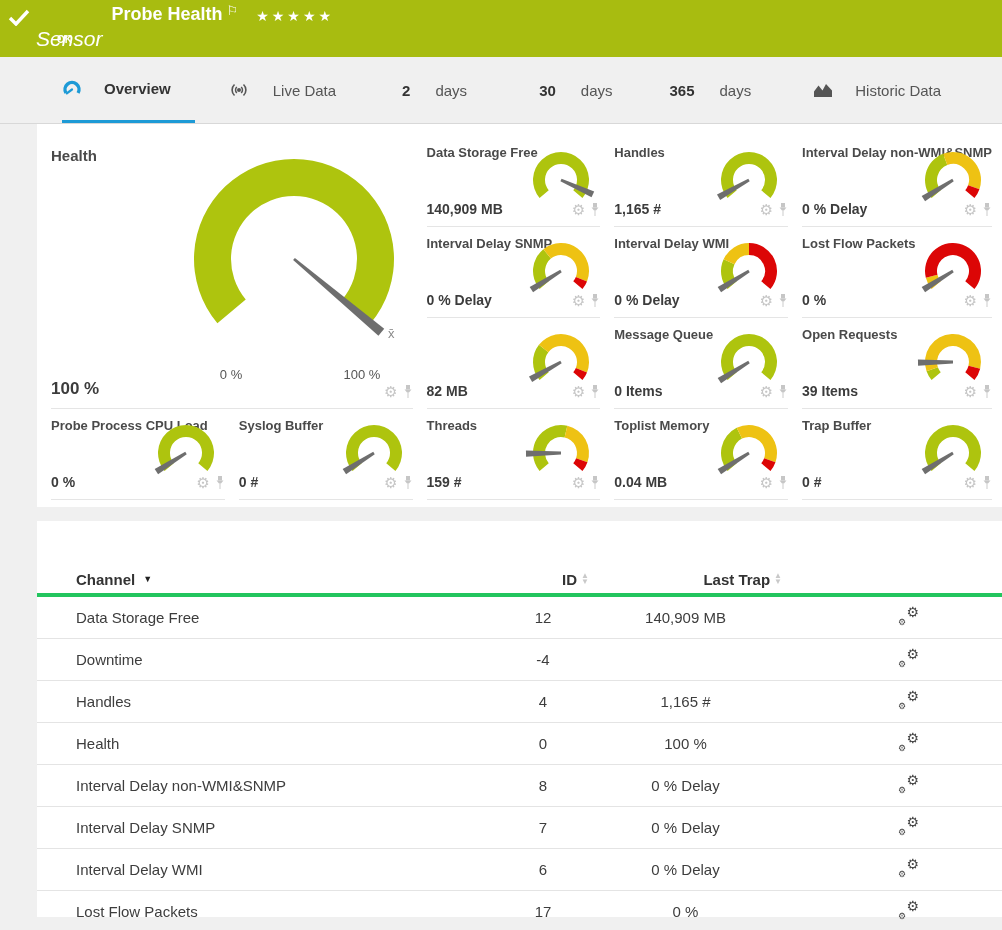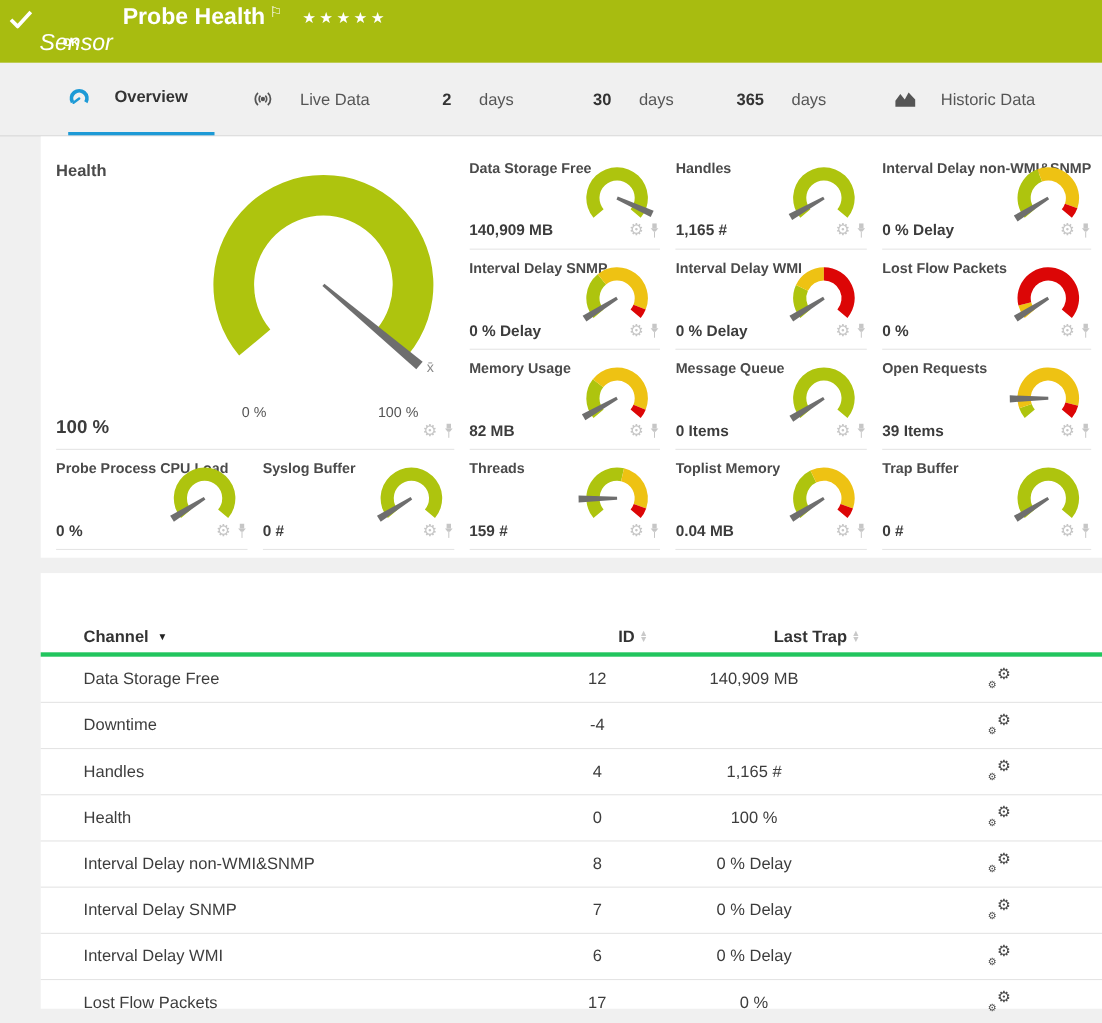--- a/index.html
+++ b/index.html
@@ -7,21 +7,21 @@
     width:1002px;height:930px;overflow:hidden;
     background:#f0f0f0;
     font-family:"Liberation Sans", sans-serif;
     -webkit-font-smoothing:antialiased;
   }
   
   .green-bar{height:57px;background:#a8bc10;position:relative;color:#fff;}
   .check-icon{position:absolute;left:8px;top:9px;}
   .title-row{position:absolute;left:36px;top:4px;display:flex;align-items:flex-start;white-space:nowrap;}
   .sensor-type{font-style:italic;font-size:21px;margin-right:9px;margin-top:23px;}
-  .sensor-title{font-weight:bold;font-size:21px;}
+  .sensor-title{font-weight:bold;font-size:18px;}
   .flag{font-size:13px;margin-left:4px;line-height:14px;}
   .stars{margin-left:18px;font-size:14px;letter-spacing:3px;margin-top:4px;}
   .status-ok{position:absolute;left:57px;top:34px;font-weight:bold;font-size:10px;text-align:center;}
 
   
   .tabs{height:67px;border-bottom:1px solid #d8d8d8;display:flex;align-items:stretch;
         background:#f0f0f0;padding-left:62px;box-sizing:border-box;}
   .tab{display:flex;align-items:center;gap:22px;font-size:15px;color:#555;cursor:pointer;white-space:nowrap;}
   .tab .num{font-weight:bold;color:#333;margin-right:3px;}
   .tab.active{color:#333;font-weight:bold;border-bottom:3px solid #1d9ad6;padding-right:24px;}
@@ -269,21 +269,20 @@
         <svg width="10" height="14" viewBox="0 0 10 14" fill="currentColor">
           <path d="M3 0 h4 v4.5 h-4 z"></path>
               <path d="M1.5 4.5 h7 L6 7.5 H4 Z"></path>
               <rect x="4.55" y="7.5" width="0.9" height="5.5"></rect>
         </svg>
       </span>
     </div>
   </div>
 
   <div class="tile">
-    <div class="tile-label">Memory Usage</div>
     <div class="tile-gauge"><svg width="78" height="62">
             <path d="M17.550755592668615 47.9980530712231 A28 28 0 0 1 16.935698899011786 12.761478690881564 L26.39182794229245 20.149416394789466 A16 16 0 0 0 26.743288910096354 40.28460175498463 Z" fill="#aec40e"></path>
             <path d="M16.935698899011786 12.761478690881564 A28 28 0 0 1 64.99760315266558 40.39829939540658 L53.85577323009461 35.94188536880376 A16 16 0 0 0 26.39182794229245 20.149416394789466 Z" fill="#eec213"></path>
             <path d="M64.99760315266558 40.39829939540658 A28 28 0 0 1 60.449244407331385 47.9980530712231 L51.256711089903646 40.28460175498463 A16 16 0 0 0 53.85577323009461 35.94188536880376 Z" fill="#dc0606"></path>
             <polygon points="39.69151861321792,31.217292901307307 10.14829144038687,50.070349104864775 6.987063494247791,44.50558155603137 38.30848138678208,28.782707098692693" fill="#6e6e6e"></polygon>
           </svg></div>
     <div class="tile-footer">
       <span class="tile-value">82 MB</span>
       <span class="tile-icons">
         <span class="gear-glyph">⚙</span>

